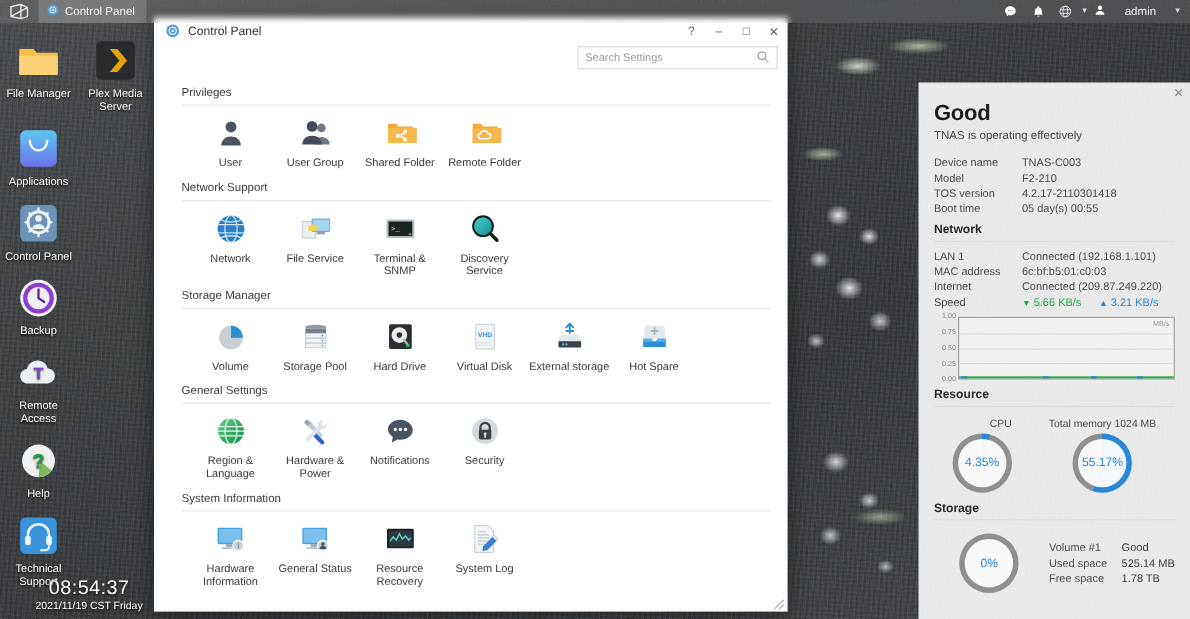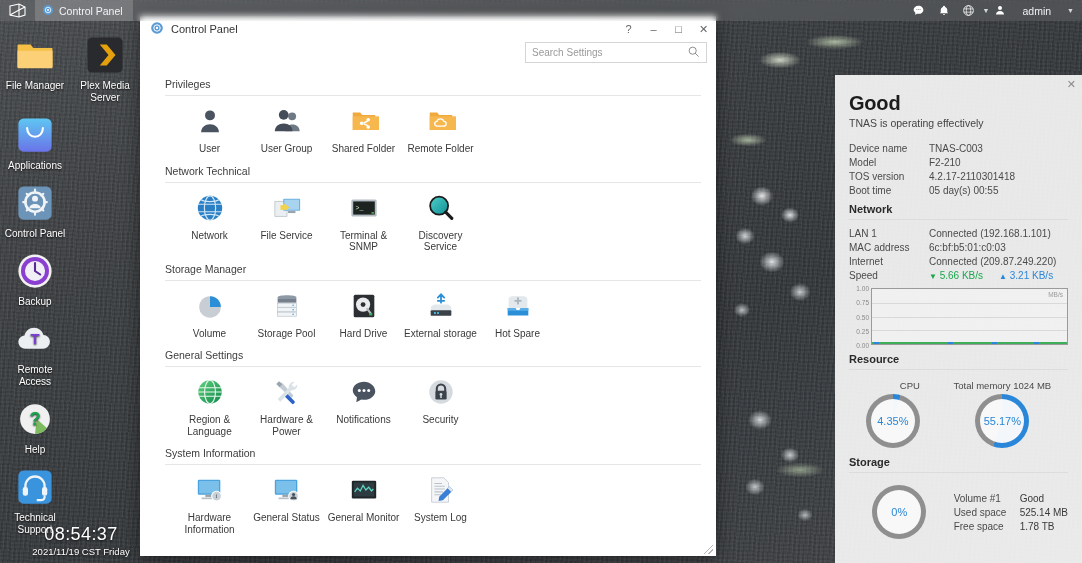--- a/index.html
+++ b/index.html
@@ -418,21 +418,21 @@
           <svg width="30" height="30" viewBox="0 0 32 32">
             <path d="M4 7h8l2 2.6h14v16H4z" fill="#f0a93c"></path>
             <path d="M4 11h28v14.6H4z" fill="#f7b74f"></path>
             <path d="M12 21.5c-1.5 0-2.7-1.1-2.7-2.5 0-1.3 1-2.3 2.3-2.5.4-1.6 1.9-2.8 3.7-2.8 1.7 0 3.2 1.1 3.7 2.7 1.4.1 2.5 1.2 2.5 2.5 0 1.4-1.2 2.6-2.7 2.6z" fill="none" stroke="#fff" stroke-width="1.4"></path>
           </svg>
         </div>
         <div>Remote Folder</div>
       </div>
     </div>
 
-    <div class="sec-title">Network Technical</div>
+    <div class="sec-title">Network Support</div>
     <div class="sec-rule"></div>
     <div class="sec-items">
       <div class="cp-item">
         <div class="cp-ic">
           <svg width="30" height="30" viewBox="0 0 32 32">
             <circle cx="16" cy="16" r="13" fill="#2b7fc4"></circle>
             <g fill="none" stroke="#cfe6f7" stroke-width="1.3">
               <ellipse cx="16" cy="16" rx="6" ry="13"></ellipse>
               <path d="M3.4 12h25.2M3.4 20h25.2M6 7c4 3 16 3 20 0M6 25c4-3 16-3 20 0"></path>
             </g>
@@ -515,20 +515,30 @@
         <div class="cp-ic">
           <svg width="30" height="30" viewBox="0 0 32 32">
             <rect x="5" y="4" width="22" height="24" rx="1.6" fill="#2b2f33"></rect>
             <circle cx="15" cy="14.5" r="7.6" fill="#e8eaec"></circle>
             <circle cx="15" cy="14.5" r="2.6" fill="#2b2f33"></circle>
             <path d="M19.5 19l4 5.5" stroke="#b6babd" stroke-width="2.3" stroke-linecap="round"></path>
             <rect x="21.5" y="23.5" width="3.3" height="2.6" fill="#3fae5a"></rect>
           </svg>
         </div>
         <div>Hard Drive</div>
+      </div>
+      <div class="cp-item">
+        <div class="cp-ic">
+          <svg width="30" height="30" viewBox="0 0 32 32">
+            <rect x="7" y="4" width="18" height="24" rx="1.6" fill="#f3f6f8" stroke="#c5ced4" stroke-width="1"></rect>
+            <text x="16" y="16" font-family="Liberation Sans, sans-serif" font-size="6.5" font-weight="bold" fill="#2b8fd8" text-anchor="middle">VHD</text>
+            <path d="M9 22h14M9 24.5h14" stroke="#dfe5ea" stroke-width="1.4"></path>
+          </svg>
+        </div>
+        <div>Virtual Disk</div>
       </div>
       <div class="cp-item">
         <div class="cp-ic">
           <svg width="30" height="30" viewBox="0 0 32 32">
             <path d="M16 3.5v9M12.6 7l3.4-3.5L19.4 7M12.6 10.5h6.8" stroke="#2b8fd8" stroke-width="1.9" fill="none" stroke-linecap="round"></path>
             <path d="M5 19c0-2.5 2-4.5 4.5-4.5h13c2.5 0 4.5 2 4.5 4.5v6H5z" fill="#e3e8ec"></path>
             <rect x="5" y="20.5" width="22" height="6" rx="1" fill="#3a4148"></rect>
             <circle cx="9.5" cy="23.5" r="1.1" fill="#4fd0f0"></circle>
             <circle cx="12.8" cy="23.5" r="1.1" fill="#4fd0f0"></circle>
           </svg>
@@ -638,21 +648,21 @@
         <div>General Status</div>
       </div>
       <div class="cp-item">
         <div class="cp-ic">
           <svg width="30" height="30" viewBox="0 0 32 32">
             <rect x="3" y="6" width="26" height="19" rx="1.3" fill="#1f2528"></rect>
             <rect x="5" y="8" width="22" height="15" fill="#2e3b40"></rect>
             <path d="M6 18l3-4 3 3 3-6 3 5 3-3 3 4 2-2" fill="none" stroke="#5fd3c4" stroke-width="1.4"></path>
           </svg>
         </div>
-        <div>General Monitor</div>
+        <div>Resource Recovery</div>
       </div>
       <div class="cp-item">
         <div class="cp-ic">
           <svg width="30" height="30" viewBox="0 0 32 32">
             <path d="M6 3h13l5 5v21H6z" fill="#f4f6f8" stroke="#c2cad1" stroke-width=".9"></path>
             <g stroke="#b9c2c9" stroke-width="1.1">
               <path d="M9 9h8M9 12h11M9 15h11M9 18h9M9 21h7"></path>
             </g>
             <path d="M25 12l4 4-11 11-4.6.7.7-4.6z" fill="#3a7fd5"></path>
             <path d="M25 12l4 4-2 2-4-4z" fill="#dfe6ec"></path>

